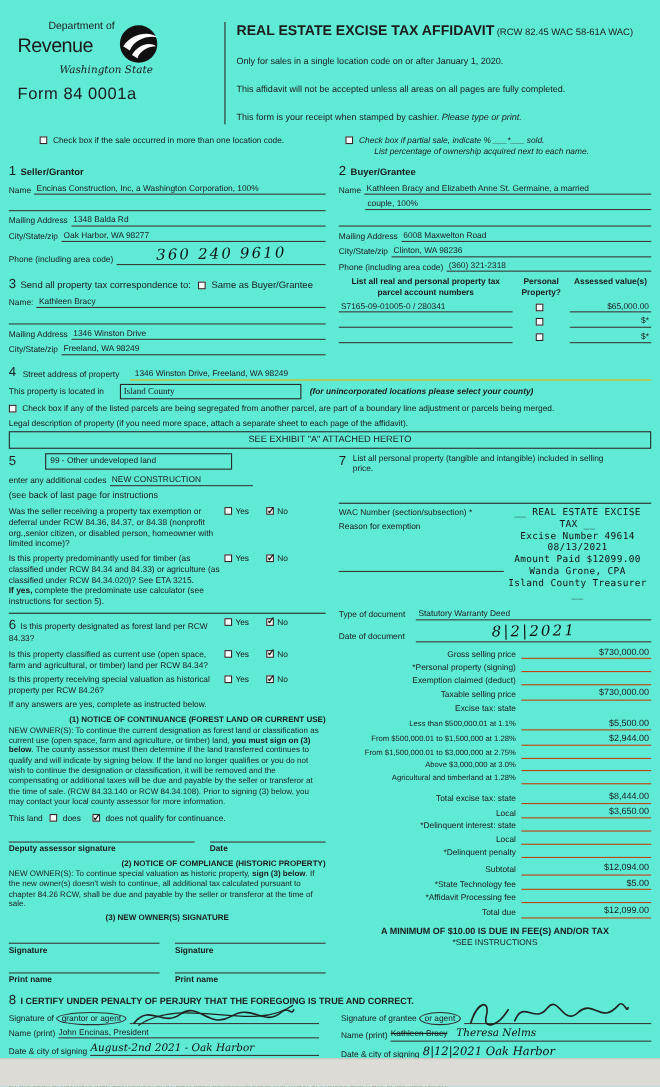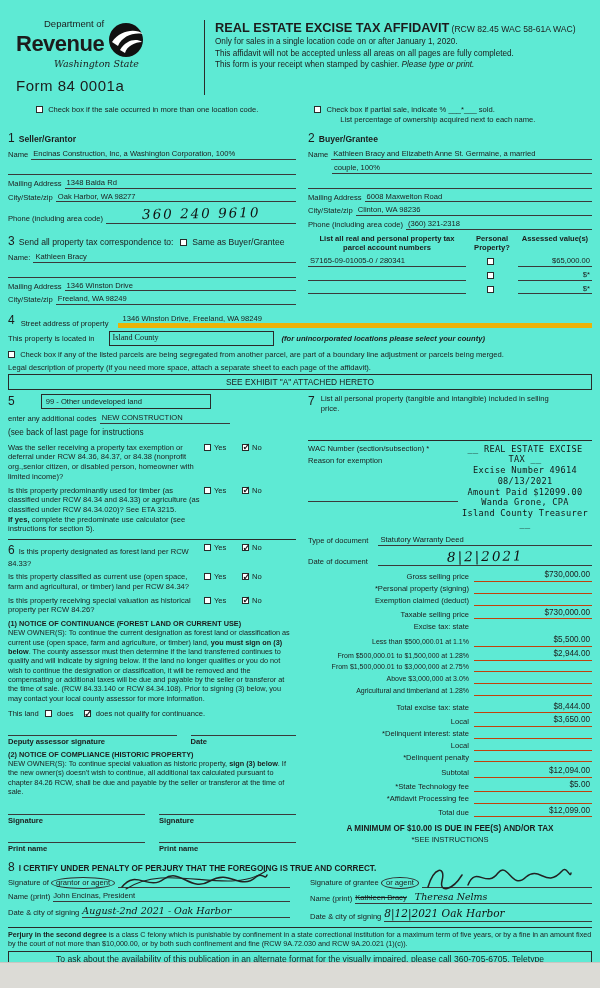--- a/index.html
+++ b/index.html
@@ -3,43 +3,43 @@
 <meta charset="utf-8">
 <style>
   * { margin:0; padding:0; box-sizing:border-box; }
   html,body { background:#e8e8e6; }
   .page {
     width:600px; height:988px; margin:0 auto; background:#5eead4;
     font-family:"Liberation Sans", sans-serif; color:#1c1c1c;
     font-size:7.6px; line-height:1.28; padding:8px 8px 0 8px;
     position:relative; overflow:hidden;
   }
-  .b { font-weight:bold; }
+  .b { font-weight:bold;text-align:right; }
   .it { font-style:italic; }
   .small { font-size:7px; }
 
   
   .header { display:flex; align-items:flex-start; margin-top:10px; }
   .hdr-left { width:190px; padding-left:8px; }
   .logo-row { display:flex; align-items:flex-start; }
   .dept-small { font-size:9.5px; margin-left:28px; }
-  .dept-big { font-size:22px; font-weight:bold; letter-spacing:-0.5px; }
+  .dept-big { font-size:18px; font-weight:normal; letter-spacing:-0.5px; }
   .logo-swirl { margin-left:2px; margin-top:2px; }
   .wa-state { font-family:"DejaVu Serif", serif; font-style:italic; font-size:9.5px; margin-left:38px; margin-top:-2px; }
   .form-no { font-size:15px; margin-top:6px; letter-spacing:0.5px; }
   .hdr-div { width:1px; background:#2a2a2a; align-self:stretch; margin:2px 10px 0 6px; }
   .hdr-right { flex:1; padding-top:2px; }
   .title-main { font-weight:bold; font-size:12.8px; }
   .title-rcw { font-size:8.6px; }
-  .sub { font-size:8.2px; margin-top:1px; }
+  .sub { font-size:8.2px; margin-top:15px; }
 
   
   .cbrow { display:flex; margin-top:10px; }
   .cbrow .half1 { width:48%; padding-left:28px; }
-  .cbrow .half2 { width:52%; padding-left:26px; }
+  .cbrow .half2 { width:52%; padding-left:26px;font-style:italic; }
   .cb { display:inline-block; width:7px; height:7px; border:1px solid #2a2a2a; position:relative; vertical-align:-1px; margin-right:3px; background:#fff; }
   .cb.checked::after { content:"✓"; position:absolute; top:-3.5px; left:-0.5px; font-size:9.5px; font-weight:bold; }
 
   
   .cols2 { display:flex; gap:12px; margin-top:6px; }
   .colL { width:288px; }
   .colR { flex:1; }
   .sec-h { font-size:8.6px; font-weight:bold; }
   .sec-num { font-size:12px; font-weight:normal; margin-right:4px; }
   .frow { display:flex; align-items:flex-end; margin-top:3px; }
@@ -236,21 +236,21 @@
         <span class="c2"><span class="cb"></span></span>
         <span class="c3"><span>$*</span></span>
       </div>
     </div>
   </div>
 
   <div class="sec4">
     <div class="s4row">
       <span class="sec-num">4</span>
       <span class="lbl" style="padding:0 10px 0 2px;">Street address of property</span>
-      <span class="fill" style="flex:1;border-bottom:5px solid #eab308;padding-left:4px;"><span>1346 Winston Drive, Freeland, WA 98249</span></span>
+      <span class="fill" style="flex:1;border-bottom:1px solid #eab308;padding-left:4px;"><span>1346 Winston Drive, Freeland, WA 98249</span></span>
     </div>
     <div class="s4row" style="margin-top:3px;align-items:center;">
       <span>This property is located in</span>
       <span class="locbox" style="margin-left:14px;"><span>Island County</span></span>
       <span class="b it" style="margin-left:8px;">(for unincorporated locations please select your county)</span>
     </div>
     <div style="margin-top:4px;">
       <span class="cb"></span>
       <span>Check box if any of the listed parcels are being segregated from another parcel, are part of a boundary line adjustment or parcels being merged.</span>
     </div>
@@ -295,20 +295,21 @@
       <div class="qrow">
         <span class="qtext">Is this property classified as current use (open space, farm and agricultural, or timber) land per RCW 84.34?</span>
         <span class="yn"><span class="cb"></span><span>Yes</span></span>
         <span class="yn"><span class="cb checked"></span><span>No</span></span>
       </div>
       <div class="qrow">
         <span class="qtext">Is this property receiving special valuation as historical property per RCW 84.26?</span>
         <span class="yn"><span class="cb"></span><span>Yes</span></span>
         <span class="yn"><span class="cb checked"></span><span>No</span></span>
       </div>
+      <div style="margin-top:3px;">If any answers are yes, complete as instructed below.</div>
 
       <div class="notice">
         <div class="b">(1) NOTICE OF CONTINUANCE (FOREST LAND OR CURRENT USE)</div>
         <div><span>NEW OWNER(S):  To continue the current designation as forest land or classification as current use (open space, farm and agriculture, or timber) land, </span><span class="b">you must sign on (3) below</span><span>.  The county assessor must then determine if the land transferred continues to qualify and will indicate by signing below. If the land no longer qualifies or you do not wish to continue the designation or classification, it will be removed and the compensating or additional taxes will be due and payable by the seller or transferor at the time of sale. (RCW 84.33.140 or RCW 84.34.108).  Prior to signing (3) below, you may contact your local county assessor for more information.</span></div>
       </div>
 
       <div style="margin-top:6px;">
         <span>This land</span>
         <span class="cb" style="margin-left:4px;"></span>
         <span>does</span>
@@ -317,20 +318,21 @@
       </div>
 
       <div class="sigpair" style="margin-top:16px;">
         <div class="sg" style="flex:1.6;">Deputy assessor signature</div>
         <div class="sg">Date</div>
       </div>
 
       <div class="notice" style="margin-top:3px;">
         <div class="b">(2) NOTICE OF COMPLIANCE (HISTORIC PROPERTY)</div>
         <div><span>NEW OWNER(S):  To continue special valuation as historic property, </span><span class="b">sign (3) below</span><span>.  If the new owner(s) doesn't wish to continue, all additional tax calculated pursuant to chapter 84.26 RCW, shall be due and payable by the seller or transferor at the time of sale.</span></div>
+        <div class="b" style="text-align:center;margin-top:3px;">(3) NEW OWNER(S) SIGNATURE</div>
       </div>
 
       <div class="sigpair" style="margin-top:18px;">
         <div class="sg">Signature</div>
         <div class="sg">Signature</div>
       </div>
       <div class="sigpair" style="margin-top:16px;">
         <div class="sg">Print name</div>
         <div class="sg">Print name</div>
       </div>

